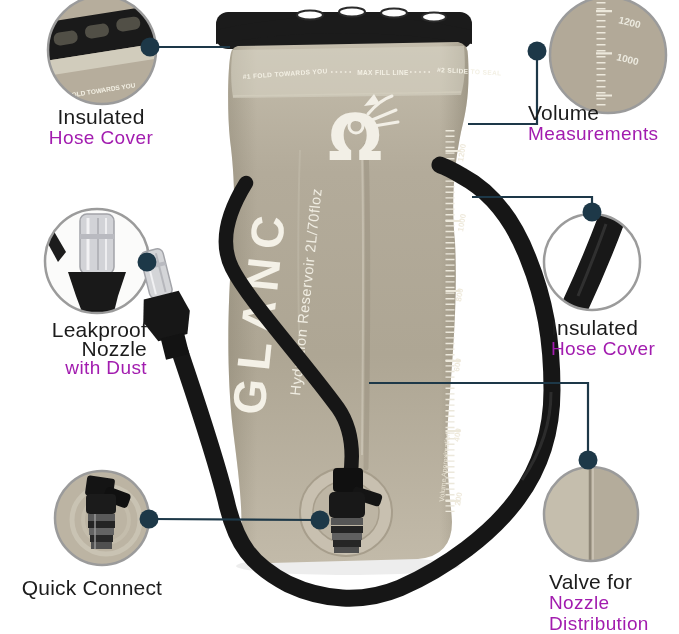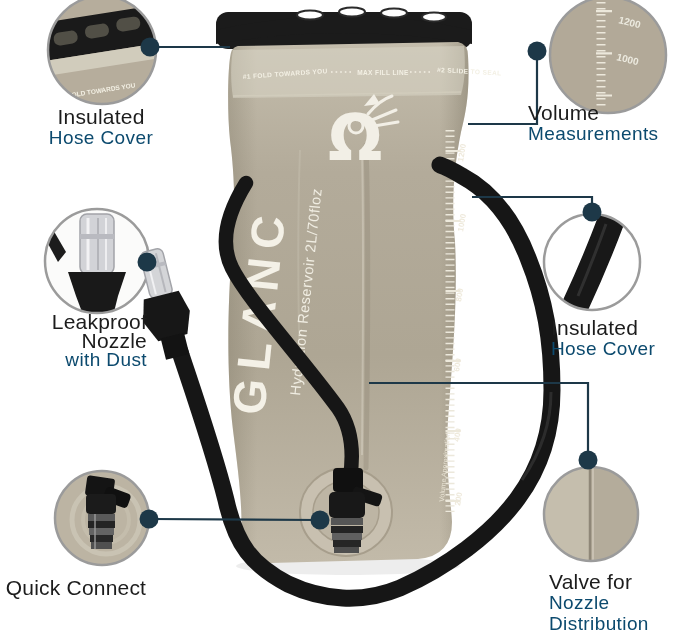--- a/index.html
+++ b/index.html
@@ -1,28 +1,28 @@
 <!DOCTYPE html>
 <html><head>
 <meta charset="utf-8">
 <style>
   html,body{margin:0;padding:0;background:#ffffff;}
   #stage{position:relative;width:679px;height:634px;background:#ffffff;overflow:hidden;
          font-family:"Liberation Sans", sans-serif;}
   #scene{position:absolute;left:0;top:0;}
   .lbl{position:absolute;z-index:5;}
   .lbl .b{font-weight:400;color:#1c1c1c;font-size:21px;line-height:20px;letter-spacing:0.2px;}
-  .lbl .l{font-weight:400;color:#0c4a6e;font-size:19px;line-height:21px;letter-spacing:0.4px;}
+  .lbl .l{font-weight:400;color:#a21caf;font-size:19px;line-height:21px;letter-spacing:0.4px;}
   .lbl-tl{left:15px;top:107px;width:172px;text-align:center;}
   .lbl-tr{left:528px;top:103px;width:125px;text-align:left;}
-  .lbl-ml{left:0px;top:312px;width:147px;text-align:right;}
+  .lbl-ml{left:0px;top:320px;width:147px;text-align:right;}
   .lbl-ml .b{line-height:19px;}
   .lbl-ml .l{line-height:19px;font-size:19px;}
   .lbl-mr{left:551px;top:318px;width:128px;text-align:left;}
-  .lbl-bl{left:0px;top:578px;width:152px;text-align:center;}
+  .lbl-bl{left:0px;top:578px;width:152px;text-align:center;padding-left:16px;}
   .lbl-br{left:549px;top:572px;width:130px;text-align:left;}
 </style>
 </head>
 <body>
 
 <div id="stage">
 
 <svg id="scene" width="679" height="634" viewBox="0 0 679 634">
   <defs>
     <linearGradient id="bodyGrad" x1="0" y1="0" x2="0" y2="1">

